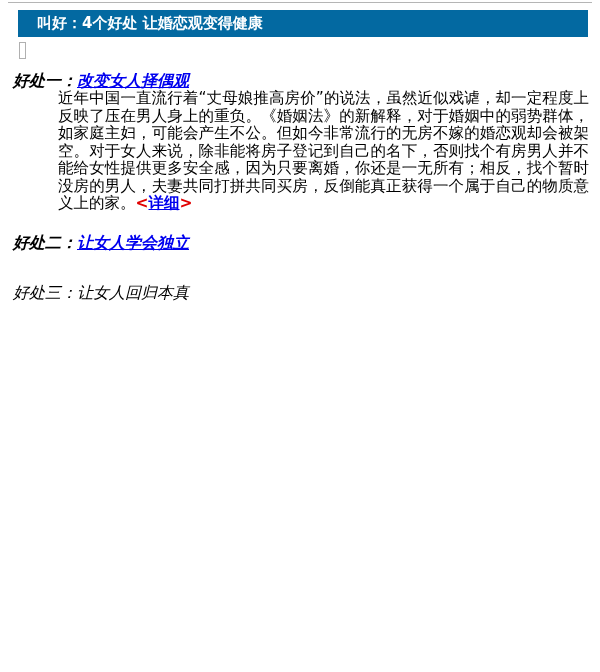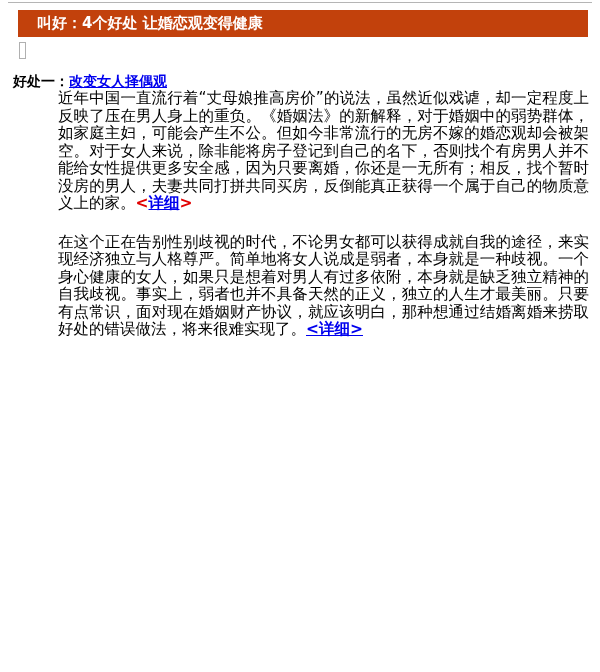--- a/index.html
+++ b/index.html
@@ -43,23 +43,24 @@
     width: 5px;
     height: 15px;
     border: 1px solid #b0b0b0;
     background: #ffffff;
   }
   .article {
     margin: 13px 12px 0 13px;
     color: #000000;
   }
   .section-heading {
-    font-size: 14px;
+    font-size: 16px;
     line-height: 18px;
     white-space: nowrap;
+    font-style: italic;
   }
   .section-heading.bold { font-weight: bold; }
   .heading-label { color: #000000; }
   .heading-link {
     color: #0000ee;
     text-decoration: underline;
     cursor: pointer;
   }
   .section-body {
     margin: 0 4px 0 45px;
@@ -84,39 +85,44 @@
   .sec-2 { margin-bottom: 32px; }
   .sec-3 { margin-bottom: 59px; }
 </style>
 </head>
 <body>
 
 <div id="page">
 
   <div id="top-line"></div>
 
-  <div class="header-bar" style="background-color: #c2410c;">
+  <div class="header-bar" style="background-color: #0369a1;">
     <span class="header-title" style="color: rgb(255, 255, 255);">叫好：4个好处 让婚恋观变得健康</span>
   </div>
 
   <div class="placeholder-box"></div>
 
   <div class="article">
 
     <div class="section sec-1">
       <div class="section-heading bold">
         <span class="heading-label">好处一：</span><a class="heading-link" style="color: rgb(0, 0, 238);">改变女人择偶观</a>
       </div>
       <p class="section-body"><span>近年中国一直流行着“丈母娘推高房价”的说法，虽然近似戏谑，却一定程度上反映了压在男人身上的重负。《婚姻法》的新解释，对于婚姻中的弱势群体，如家庭主妇，可能会产生不公。但如今非常流行的无房不嫁的婚恋观却会被架空。对于女人来说，除非能将房子登记到自己的名下，否则找个有房男人并不能给女性提供更多安全感，因为只要离婚，你还是一无所有；相反，找个暂时没房的男人，夫妻共同打拼共同买房，反倒能真正获得一个属于自己的物质意义上的家。</span><span class="bracket" style="color: rgb(225, 0, 0);">&lt;</span><a class="detail-link" style="color: rgb(0, 0, 238);">详细</a><span class="bracket" style="color: rgb(225, 0, 0);">&gt;</span></p>
     </div>
 
     <div class="section sec-2">
-      <p class="section-body"><span>在这个正在告别性别歧视的时代，不论男女都可以获得成就自我的途径，来实现经济独立与人格尊严。简单地将女人说成是弱者，本身就是一种歧视。一个身心健康的女人，如果只是想着对男人有过多依附，本身就是缺乏独立精神的自我歧视。事实上，弱者也并不具备天然的正义，独立的人生才最美丽。只要有点常识，面对现在婚姻财产协议，就应该明白，那种想通过结婚离婚来捞取好处的错误做法，将来很难实现了。</span><a class="detail-link" style="color: rgb(0, 0, 238);">&lt;详细&gt;</a></p>
+      <div class="section-heading bold">
+        <span class="heading-label">好处二：</span><a class="heading-link" style="color: rgb(0, 0, 238);">让女人学会独立</a>
+      </div>
     </div>
 
     <div class="section sec-3">
+      <div class="section-heading">
+        <span class="heading-label">好处三：让女人回归本真</span>
+      </div>
     </div>
 
     <div class="section sec-4">
     </div>
 
   </div>
 </div>
 
 </body></html>

